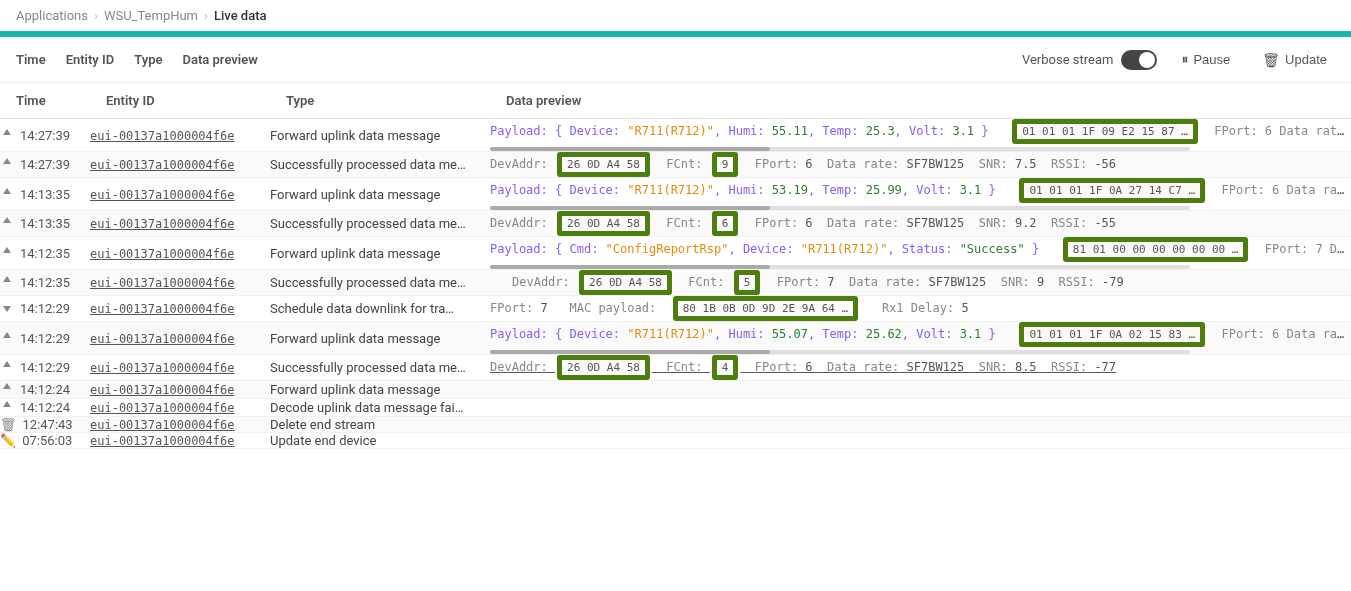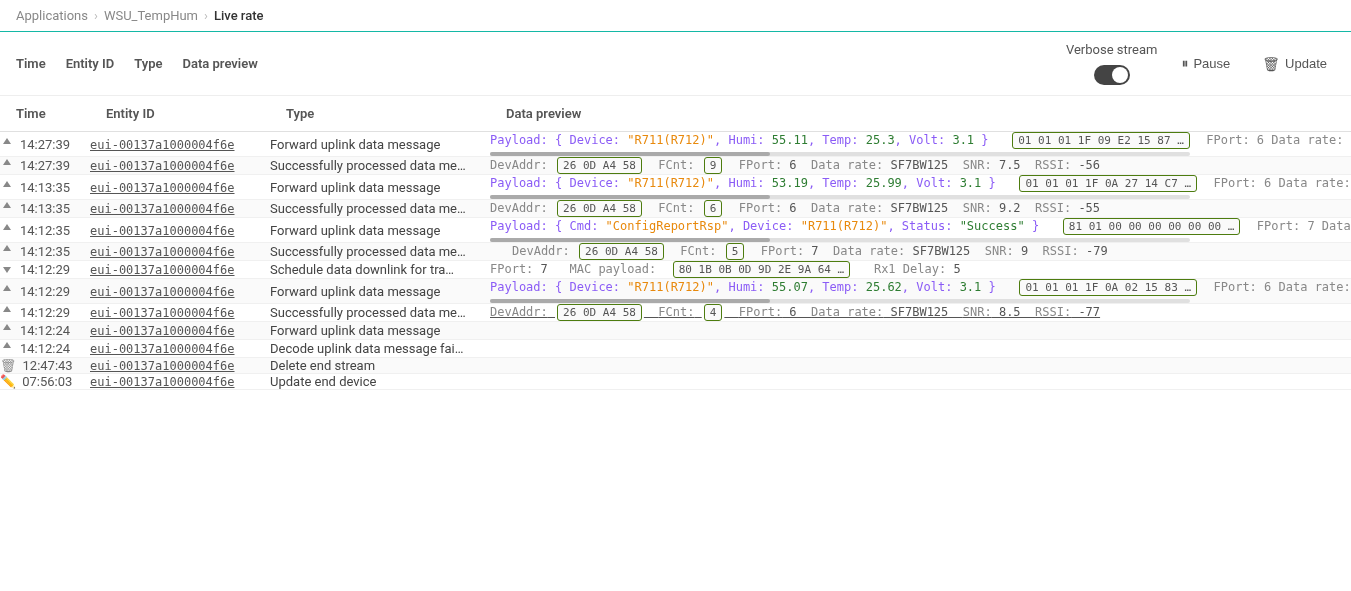--- a/index.html
+++ b/index.html
@@ -5,21 +5,21 @@
     * { box-sizing: border-box; margin: 0; padding: 0; }
     body { font-family: -apple-system, BlinkMacSystemFont, 'Segoe UI', Roboto, sans-serif; font-size: 13px; background: #fff; color: #333; }
     
     .breadcrumb {
       padding: 8px 16px;
       font-size: 13px;
       color: #888;
       display: flex;
       align-items: center;
       gap: 6px;
-      border-bottom: 1px solid #14b8a6;
+      border-bottom: 6px solid #14b8a6;
     }
     .breadcrumb-sep { color: #bbb; }
     .breadcrumb-current { color: #333; font-weight: 500; }
     
     .toolbar {
       display: flex;
       align-items: center;
       justify-content: space-between;
       padding: 10px 16px;
       border-bottom: 1px solid #eee;
@@ -68,21 +68,21 @@
       white-space: nowrap;
       text-overflow: ellipsis;
     }
     .preview-content .key { color: #8b5cf6; }
     .preview-content .str-val { color: #e8890c; }
     .preview-content .num-val { color: #2e7d32; }
     .preview-content .kw-val { color: #2e7d32; }
     .preview-content .label { color: #888; }
     .preview-content .box {
       display: inline-block;
-      border: 1px solid #4d7c0f;
+      border: 5px solid #4d7c0f;
       border-radius: 3px;
       padding: 1px 5px;
       margin: 0 2px;
       font-size: 11px;
       color: #555;
       background: #fafafa;
       text-align: center;
     }
 
     .scroll-bar {
@@ -100,21 +100,20 @@
       border-radius: 2px;
       width: 40%;
     }
 
     .verbose-toggle {
       display: flex;
       align-items: center;
       gap: 8px;
       font-size: 13px;
       color: #555;
-      flex-direction: column;
     }
     .toggle-switch {
       width: 36px;
       height: 20px;
       background: #444;
       border-radius: 10px;
       position: relative;
       display: inline-block;
     }
     .toggle-knob {
@@ -143,21 +142,21 @@
     .icon-clear { font-size: 14px; }
   </style>
 </head>
 <body>
 
 <div class="breadcrumb">
   <span>Applications</span>
   <span class="breadcrumb-sep">›</span>
   <span>WSU_TempHum</span>
   <span class="breadcrumb-sep">›</span>
-  <span class="breadcrumb-current">Live rate</span>
+  <span class="breadcrumb-current">Live data</span>
 </div>
 
 <div class="toolbar">
   <div class="toolbar-left">
     <span class="col-header">Time</span>
     <span class="col-header">Entity ID</span>
     <span class="col-header">Type</span>
     <span class="col-header">Data preview</span>
   </div>
   <div class="toolbar-right">

